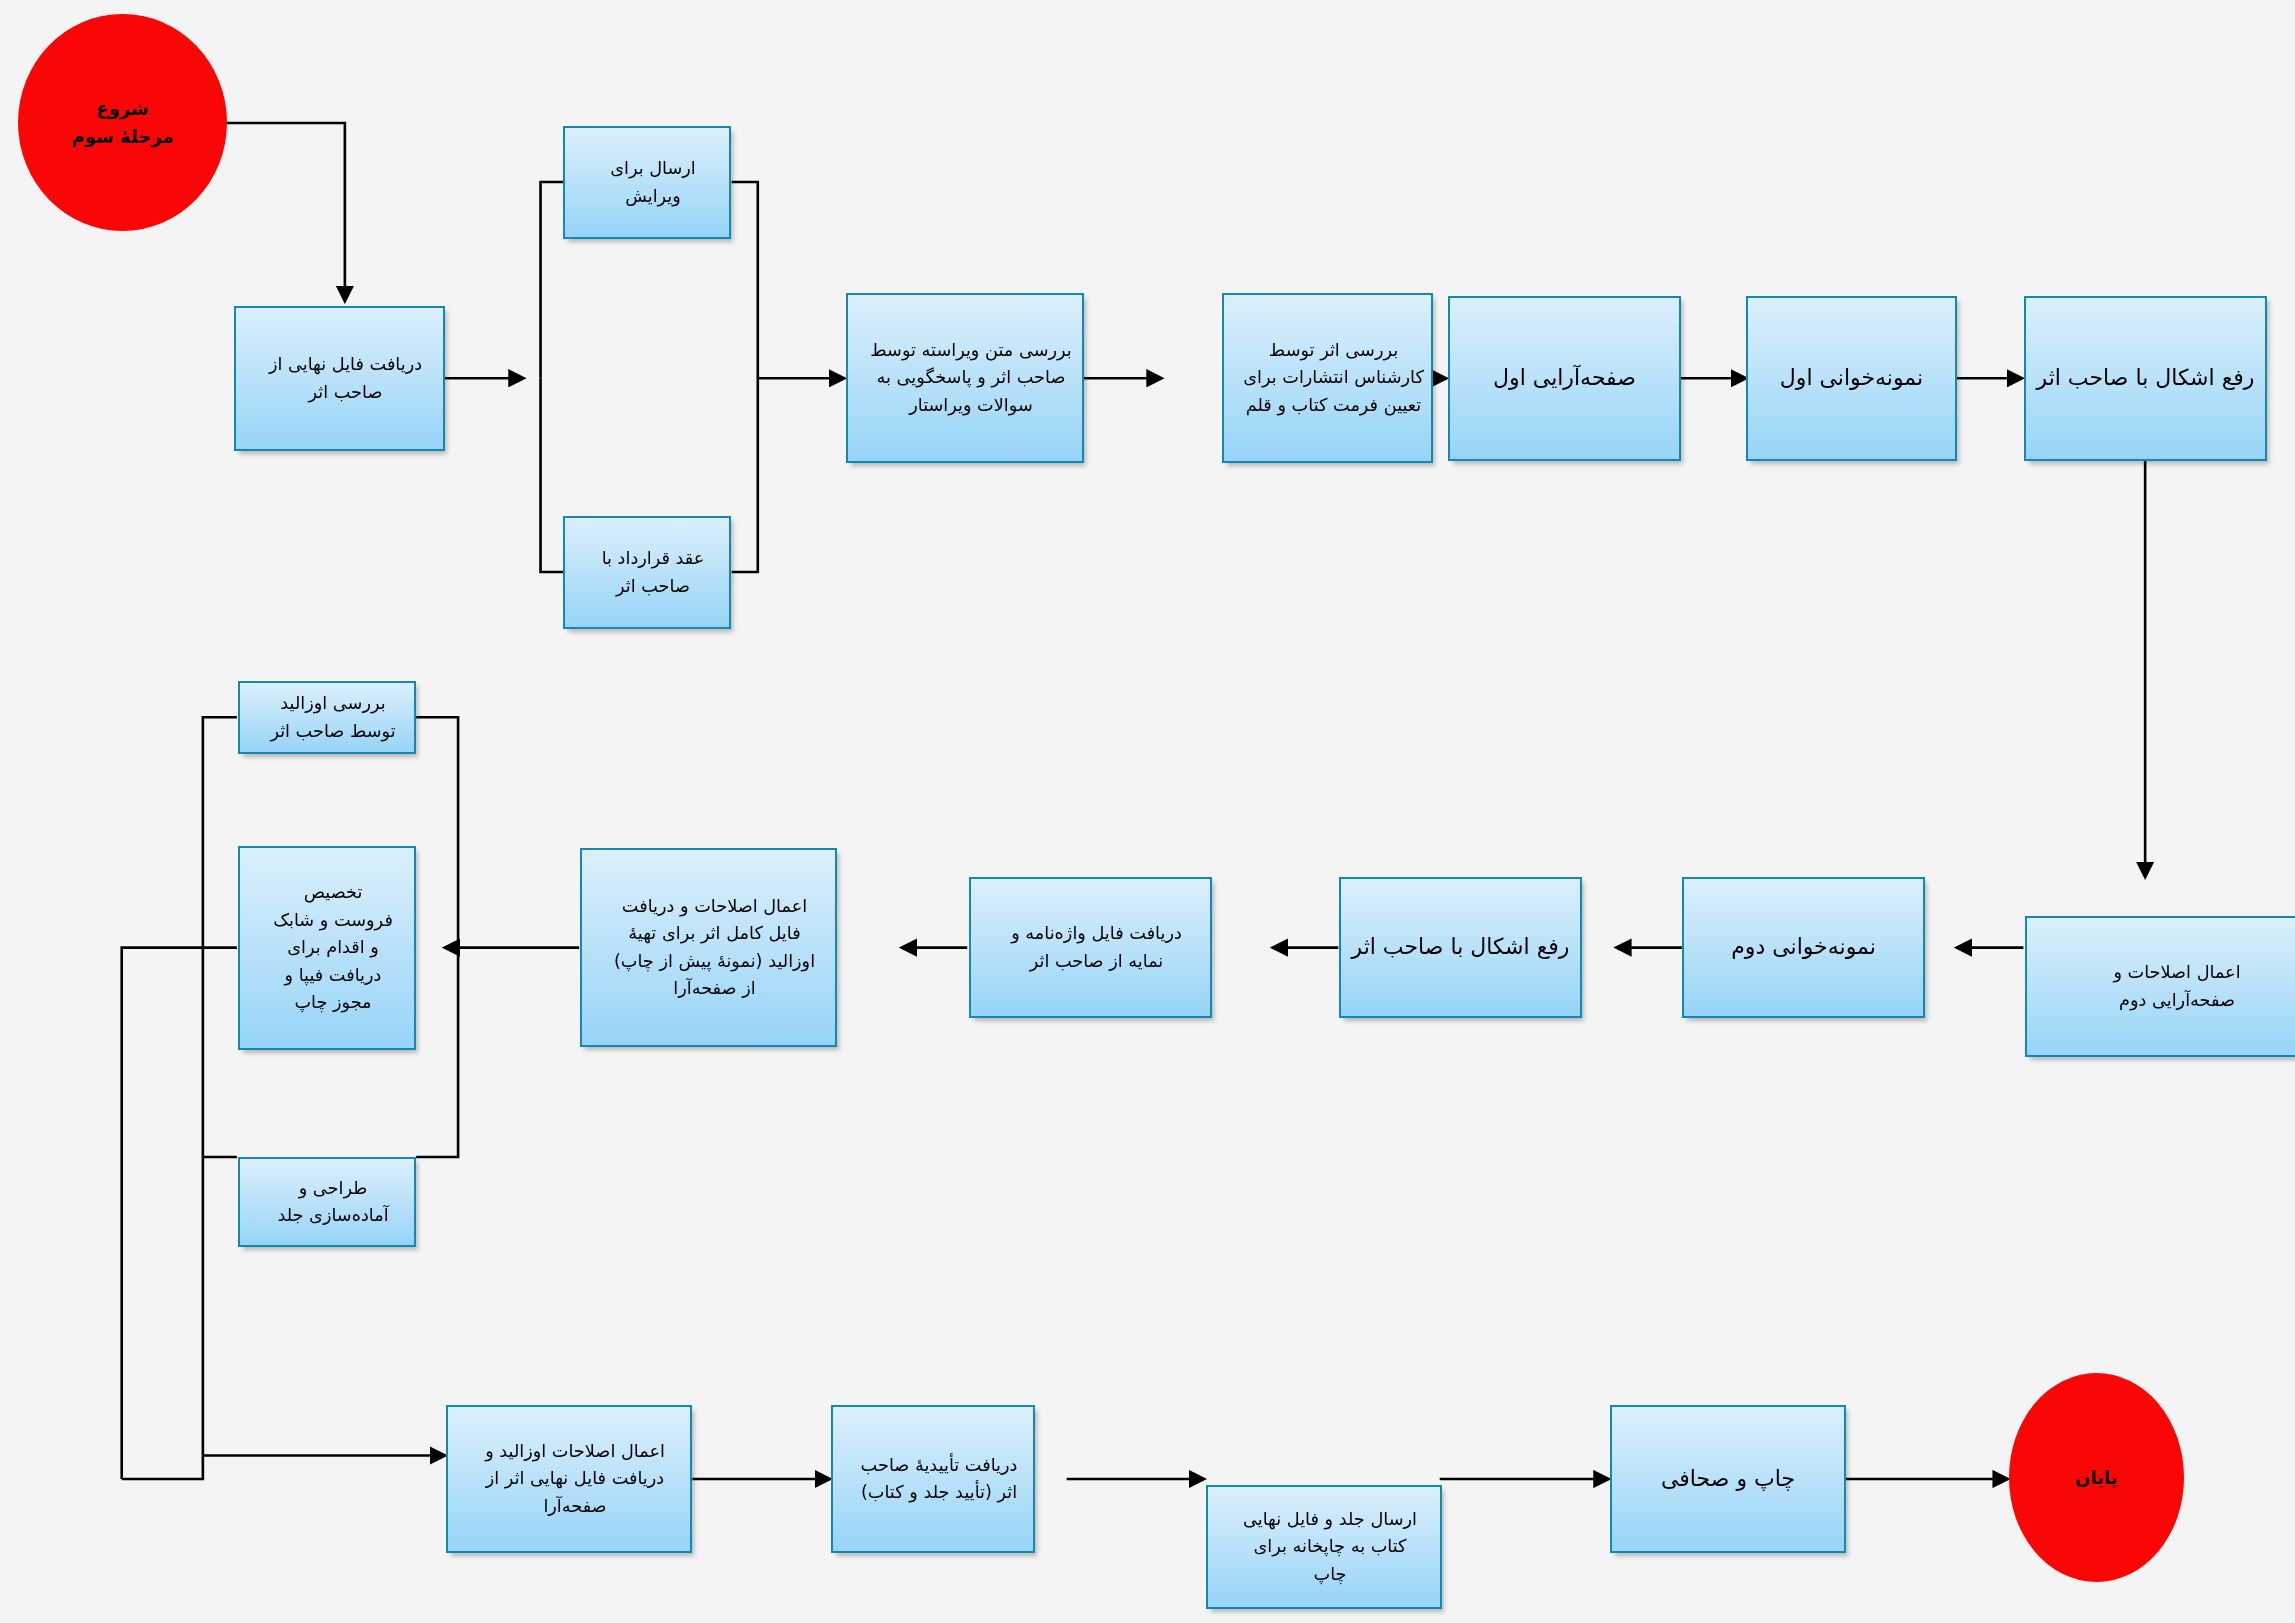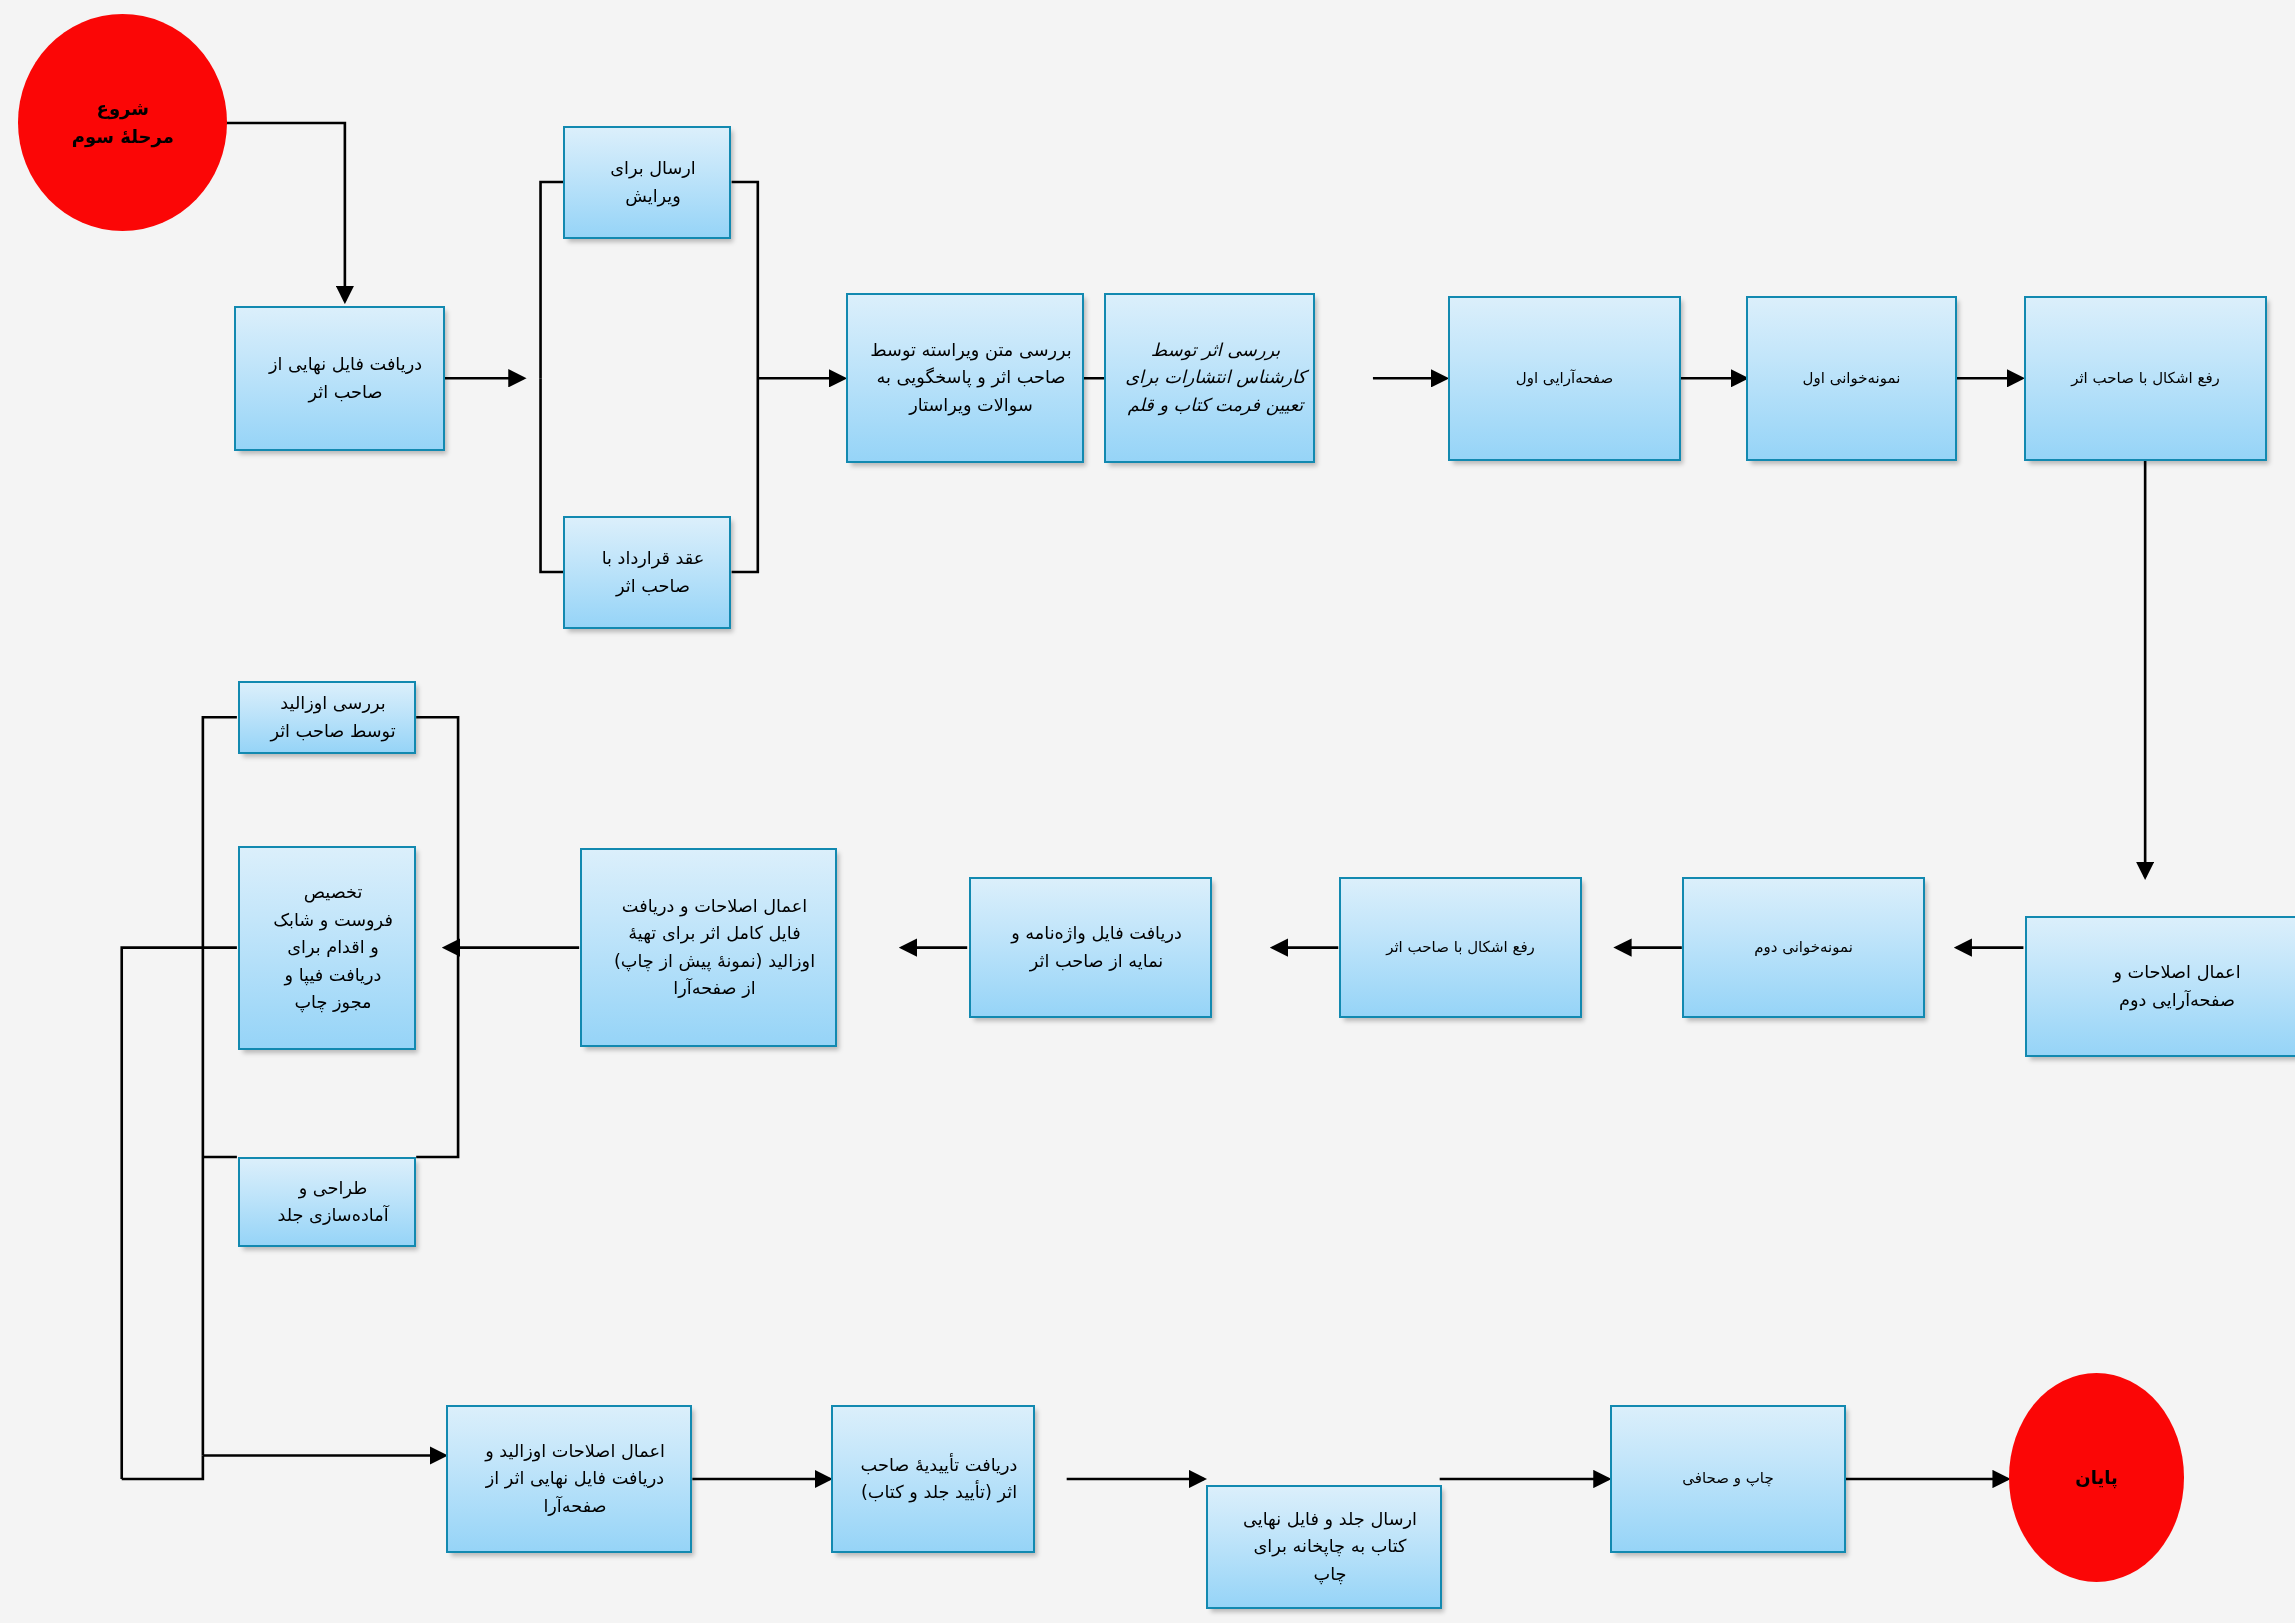--- a/index.html
+++ b/index.html
@@ -51,21 +51,21 @@
     padding: 0 5.2px;
     box-sizing: border-box;
     color: #000;
     line-height: 1.55;
     font-family: "DejaVu Sans", "Liberation Sans", sans-serif;
     direction: rtl;
     unicode-bidi: isolate;
     white-space: pre-line;
   }
   .t-md  { font-size: 17.7px; padding-left: 12px; }
-  .t-lg  { font-size: 15px; }
+  .t-lg  { font-size: 22px; }
   .terminator .node-label {
     font-weight: bold;
     font-size: 18px;
     color: #000;
   }
 </style>
 </head>
 <body>
 
 <div id="chart-root">
@@ -149,21 +149,21 @@
     <span class="node-label">عقد قرارداد با
 صاحب اثر</span>
   </div>
 
   <div class="node process t-md" style="left:846px; top:293px; width:238px; height:170px;">
     <span class="node-label">بررسی متن ویراسته توسط
 صاحب اثر و پاسخگویی به
 سوالات ویراستار</span>
   </div>
 
-  <div class="node process t-md" style="left:1104px; top:293px; width:211px; height:170px;font-style:italic;">
+  <div class="node process t-md" style="left:1222px; top:293px; width:211px; height:170px;">
     <span class="node-label">بررسی اثر توسط
 کارشناس انتشارات برای
 تعیین فرمت کتاب و قلم</span>
   </div>
 
   <div class="node process t-lg" style="left:1448px; top:296px; width:233px; height:165px;">
     <span class="node-label">صفحه‌آرایی اول</span>
   </div>
 
   <div class="node process t-lg" style="left:1746px; top:296px; width:211px; height:165px;">

